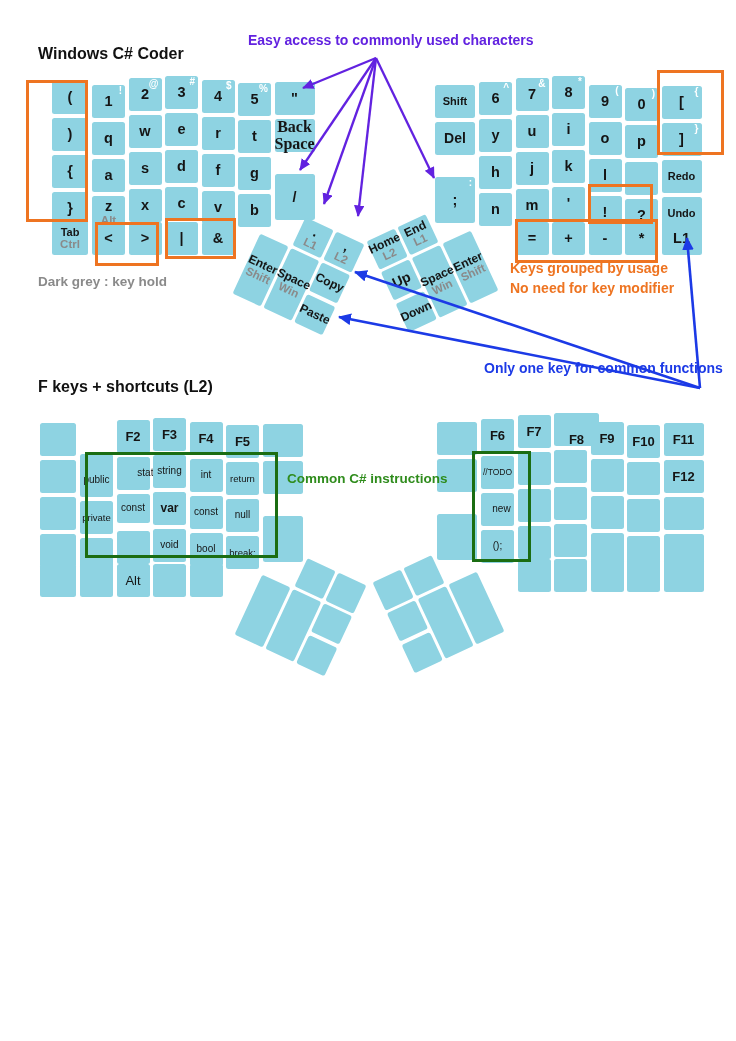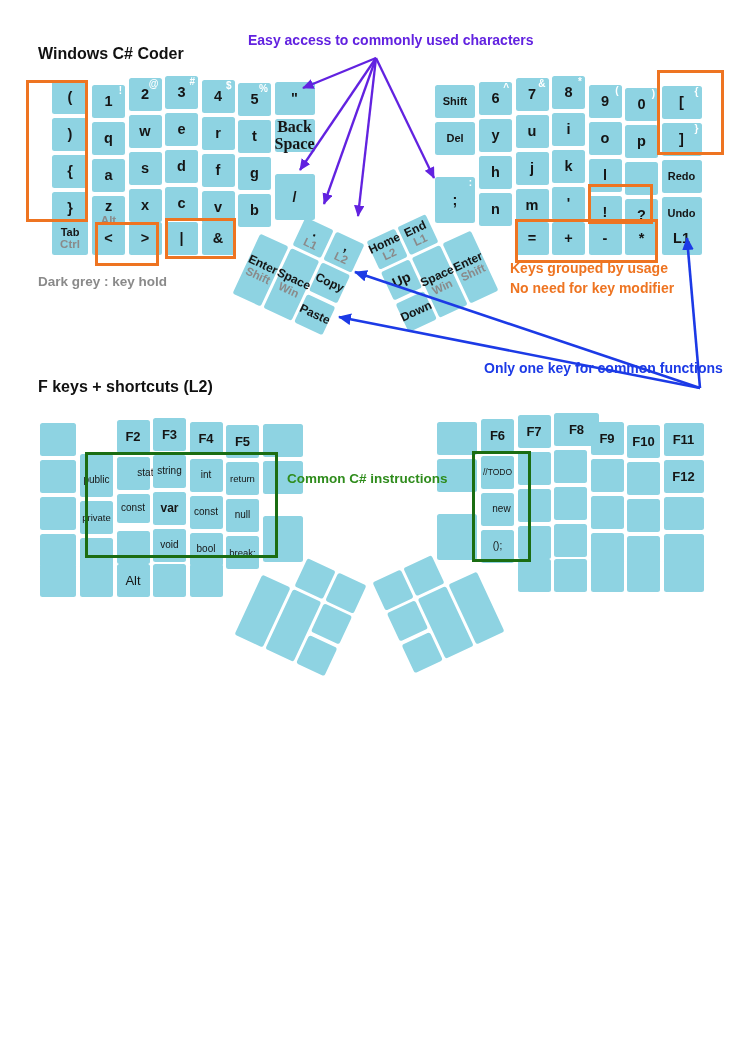--- a/index.html
+++ b/index.html
@@ -141,21 +141,21 @@
       <div class="key" style="left: 274.5px; top: 119px; width: 40px; height: 33px;">
         <span class="main" style="font-size: 16px; font-weight: 700; font-family: Liberation Serif, serif;">Back Space</span>
       </div>
       <div class="key" style="left: 274.5px; top: 174px; width: 40px; height: 46px;">
         <span class="main" style="font-size: 14.5px; font-weight: 700;">/</span>
       </div>
       <div class="key" style="left: 435px; top: 85px; width: 40px; height: 33px;">
         <span class="main" style="font-size: 11px; font-weight: 700;">Shift</span>
       </div>
       <div class="key" style="left: 435px; top: 122px; width: 40px; height: 33px;">
-        <span class="main" style="font-size: 11px; font-weight: 700;">Del</span>
+        <span class="main" style="font-size: 14px; font-weight: 700;">Del</span>
       </div>
       <div class="key" style="left: 435px; top: 177px; width: 40px; height: 46px;">
         <span class="sup">:</span>
         <span class="main" style="font-size: 14.5px; font-weight: 700;">;</span>
       </div>
       <div class="key" style="left: 479px; top: 82px; width: 33px; height: 33px;">
         <span class="sup">^</span>
         <span class="main" style="font-size: 14.5px; font-weight: 700;">6</span>
       </div>
       <div class="key" style="left: 479px; top: 119px; width: 33px; height: 33px;">
@@ -333,21 +333,21 @@
       <div class="key" style="left: 481px; top: 530px; width: 33px; height: 33px;">
         <span class="main" style="font-size: 10px; font-weight: 400;">();</span>
       </div>
       <div class="key" style="left: 517.5px; top: 415px; width: 33px; height: 33px;">
         <span class="main" style="font-size: 13px; font-weight: 700;">F7</span>
       </div>
       <div class="key" style="left: 517.5px; top: 452px; width: 33px; height: 33px;"></div>
       <div class="key" style="left: 517.5px; top: 489px; width: 33px; height: 33px;"></div>
       <div class="key" style="left: 517.5px; top: 526px; width: 33px; height: 33px;"></div>
       <div class="key" style="left: 517.5px; top: 559px; width: 33px; height: 33px;"></div>
-      <div class="key" style="left: 554px; top: 413px; width: 45px; height: 33px;">
+      <div class="key" style="left: 554px; top: 413px; width: 45px; height: 33px; justify-content: flex-end;">
         <span class="main" style="font-size: 13px; font-weight: 700;">F8</span>
       </div>
       <div class="key" style="left: 554px; top: 450px; width: 33px; height: 33px;"></div>
       <div class="key" style="left: 554px; top: 487px; width: 33px; height: 33px;"></div>
       <div class="key" style="left: 554px; top: 524px; width: 33px; height: 33px;"></div>
       <div class="key" style="left: 554px; top: 559px; width: 33px; height: 33px;"></div>
       <div class="key" style="left: 590.5px; top: 422px; width: 33px; height: 33px;">
         <span class="main" style="font-size: 13px; font-weight: 700;">F9</span>
       </div>
       <div class="key" style="left: 590.5px; top: 459px; width: 33px; height: 33px;"></div>

